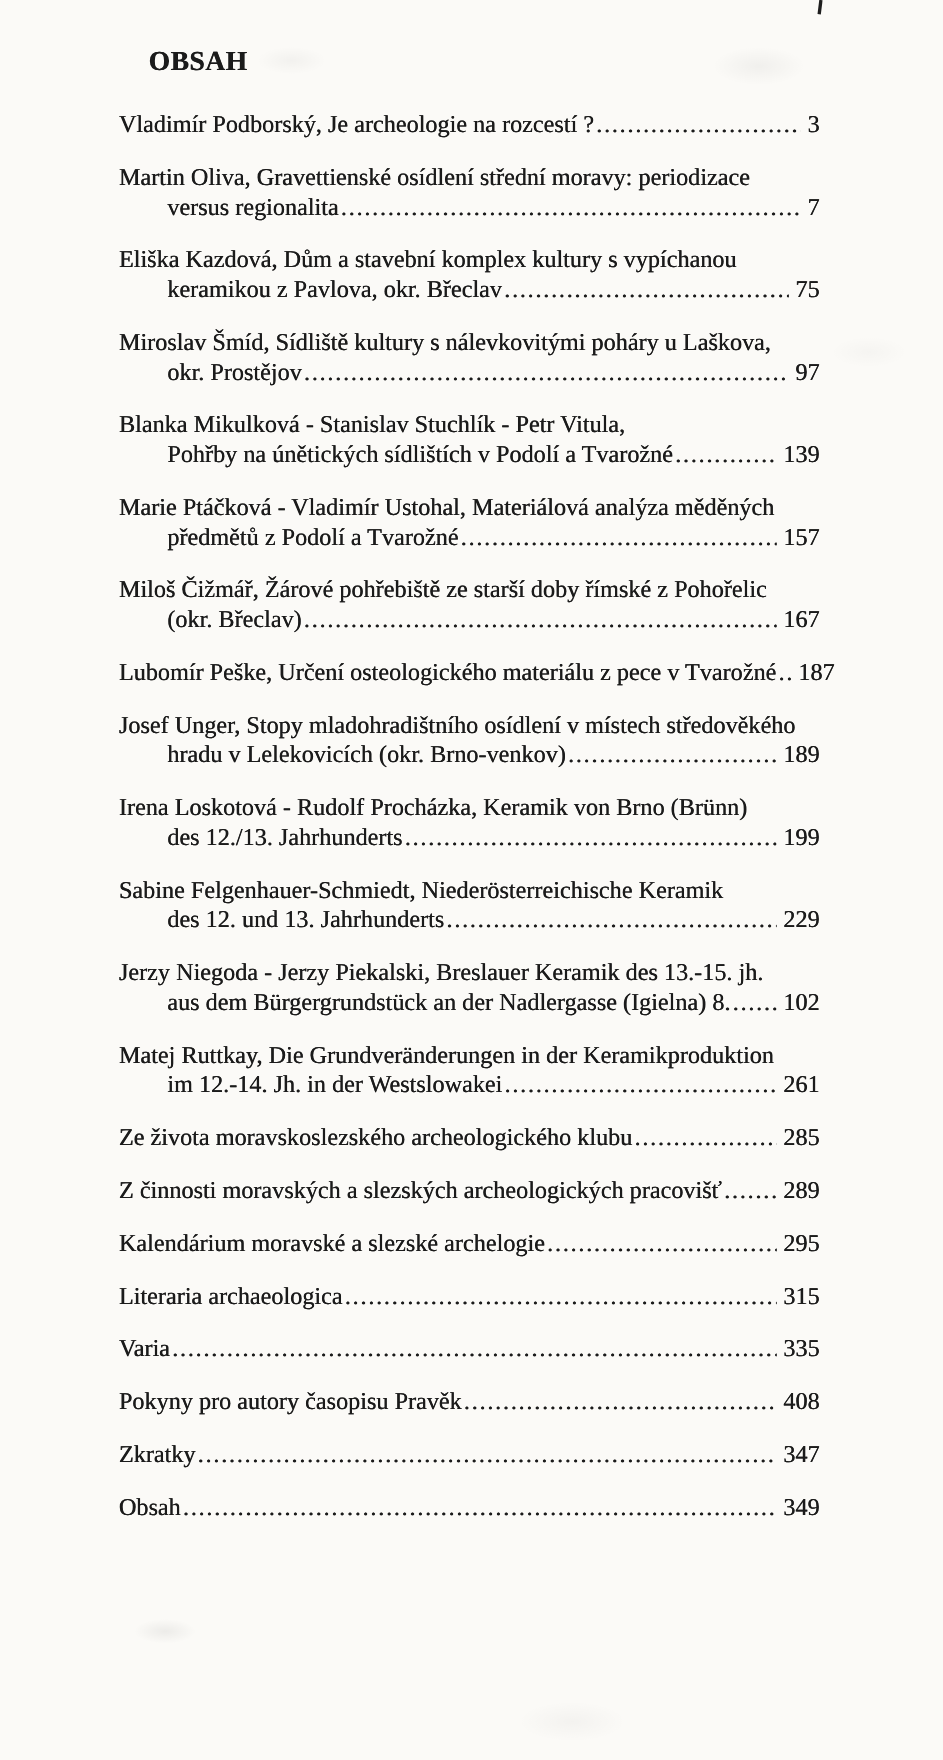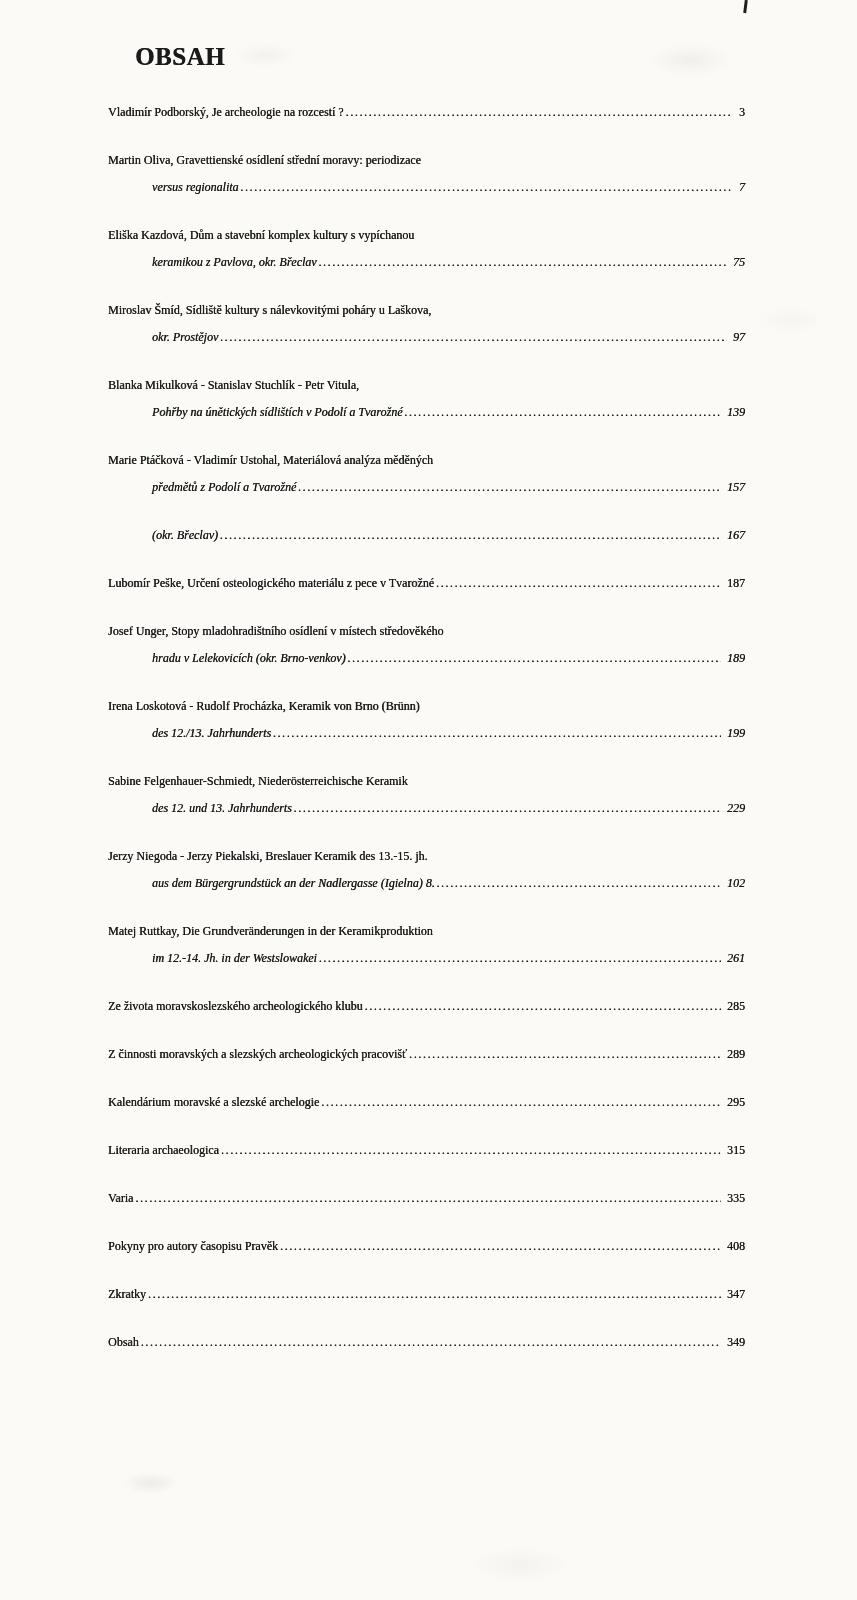--- a/index.html
+++ b/index.html
@@ -29,34 +29,33 @@
   }
   .page-title {
     font-size: 25px;
     font-weight: bold;
     letter-spacing: 0.5px;
     line-height: 30px;
     margin: 0 0 27px 27px;
     text-shadow: 0.4px 0 0 currentColor;
   }
   .toc-list {
-    font-size: 12px;
+    font-size: 22px;
     line-height: 27px;
     text-shadow: 0.3px 0 0 currentColor;
   }
   .toc-entry {
     margin-bottom: 21px;
   }
   .toc-line {
     display: flex;
     align-items: baseline;
   }
   .toc-line.indent {
     padding-left: 44px;
-    font-style: italic;
   }
   .toc-text {
     white-space: pre-wrap;
     flex: 0 0 auto;
   }
   .dot-leader {
     flex: 1 1 auto;
     overflow: hidden;
     white-space: nowrap;
     margin-left: 2px;
@@ -138,20 +137,23 @@
         <div class="toc-line">
           <span class="toc-text">Marie Ptáčková - Vladimír Ustohal, Materiálová analýza měděných</span>
         </div>
         <div class="toc-line indent">
           <span class="toc-text">předmětů z Podolí a Tvarožné</span>
           <span class="dot-leader"></span>
           <span class="page-num">157</span>
         </div>
       </div>
       <div class="toc-entry">
+        <div class="toc-line">
+          <span class="toc-text">Miloš Čižmář, Žárové pohřebiště ze starší doby římské z Pohořelic</span>
+        </div>
         <div class="toc-line indent">
           <span class="toc-text">(okr. Břeclav)</span>
           <span class="dot-leader"></span>
           <span class="page-num">167</span>
         </div>
       </div>
       <div class="toc-entry">
         <div class="toc-line">
           <span class="toc-text">Lubomír Peške, Určení osteologického materiálu z pece v Tvarožné</span>
           <span class="dot-leader"></span>

